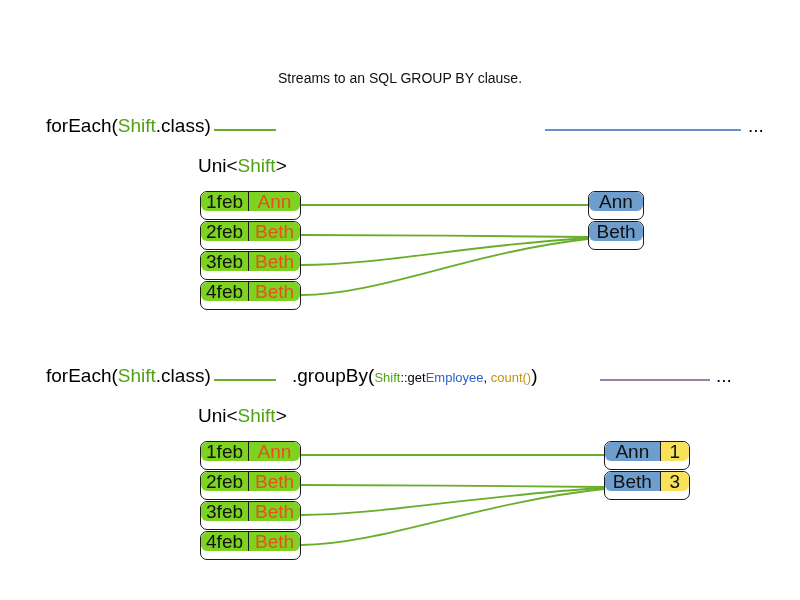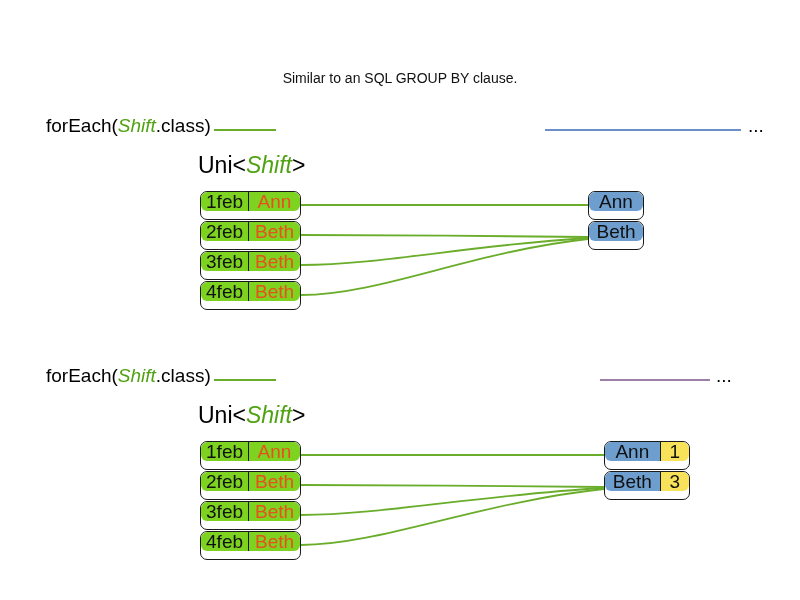--- a/index.html
+++ b/index.html
@@ -18,34 +18,34 @@
     letter-spacing:-0.2px;
   }
   .subtitle{
     position:absolute;left:0;top:69px;width:800px;text-align:center;
     font-size:14px;line-height:18px;color:#111;
   }
 
   
   .codeline{position:absolute;white-space:nowrap;font-size:19px;line-height:22px;color:#000;}
   .codeline .small{font-size:13px;}
-  .tok-green{color:#4FA312;font-style:italic;}
+  .tok-green{color:#4FA312;}
   .tok-blue{color:#2B62C6;}
   .tok-gold{color:#C2930B;}
   .tok-dark{color:#000000;}
   .dots{position:absolute;font-size:19px;line-height:22px;color:#000;}
 
   
   .rule{position:absolute;height:0;border-top:2px solid #000;}
   .rule-green{border-top-color:#6AAD2B;}
   .rule-blue{border-top-color:#6B8FC9;}
   .rule-purple{border-top-color:#9B7FA8;}
 
   
-  .collabel{position:absolute;white-space:nowrap;font-size:23px;line-height:23px;color:#000;}
+  .collabel{position:absolute;white-space:nowrap;font-size:19px;line-height:23px;color:#000;}
 
   
   .tuple{
     position:absolute;display:flex;align-items:flex-start;
     border:1.6px solid #1a1a1a;border-radius:7px;
     box-sizing:border-box;overflow:hidden;
   }
   .cell{
     display:flex;align-items:center;justify-content:center;
     font-size:19px;line-height:19px;box-sizing:border-box;
@@ -65,21 +65,21 @@
   .cell-date{border-radius:6px 0 0 6px;}
   .cell-name{border-radius:0 6px 6px 0;}
 
   svg.links{position:absolute;left:0;top:0;width:800px;height:600px;pointer-events:none;}
 </style>
 </head>
 <body>
 
 <div class="stage">
 
-  <div class="subtitle">Similar to an SQL GROUP BY clause.</div>
+  <div class="subtitle">Streams to an SQL GROUP BY clause.</div>
 
   <svg class="links" viewBox="0 0 800 600">
 
     <g fill="none" stroke="#6AAD2B" stroke-width="1.8">
       <path d="M301,205 C420,205 470,205 588,205"></path>
       <path d="M301,235 C420,235 470,236 588,237"></path>
       <path d="M301,265 C380,265 470,245 588,238"></path>
       <path d="M301,295 C380,295 470,252 588,239"></path>
     </g>
 
@@ -123,20 +123,23 @@
     <div class="cell c-blue t-dark" style="width:100%;border-radius:6px;">Ann</div>
   </div>
   <div class="tuple" style="left:588px;top:221px;width:56px;height:29px;">
     <div class="cell c-blue t-dark" style="width:100%;border-radius:6px;">Beth</div>
   </div>
 
   <div class="codeline" style="left:46px;top:365px;">
     <span>forEach(</span><span class="tok-green">Shift</span><span>.class)</span>
   </div>
   <div class="rule rule-green" style="left:214px;top:379px;width:62px;"></div>
+  <div class="codeline" style="left:292px;top:365px;">
+    <span>.groupBy(</span><span class="small tok-green">Shift</span><span class="small tok-dark">::get</span><span class="small tok-blue">Employee</span><span class="small tok-dark">, </span><span class="small tok-gold">count()</span><span>)</span>
+  </div>
   <div class="rule rule-purple" style="left:600px;top:379px;width:110px;"></div>
   <div class="dots" style="left:716px;top:365px;">...</div>
 
   <div class="collabel" style="left:198px;top:404px;">
     <span>Uni&lt;</span><span class="tok-green">Shift</span><span>&gt;</span>
   </div>
 
   <div class="tuple" style="left:200px;top:441px;width:101px;height:29px;">
     <div class="cell c-green t-dark cell-date" style="width:48px;">1feb</div>
     <div class="cell c-green2 t-orange cell-name" style="width:53px;">Ann</div>

